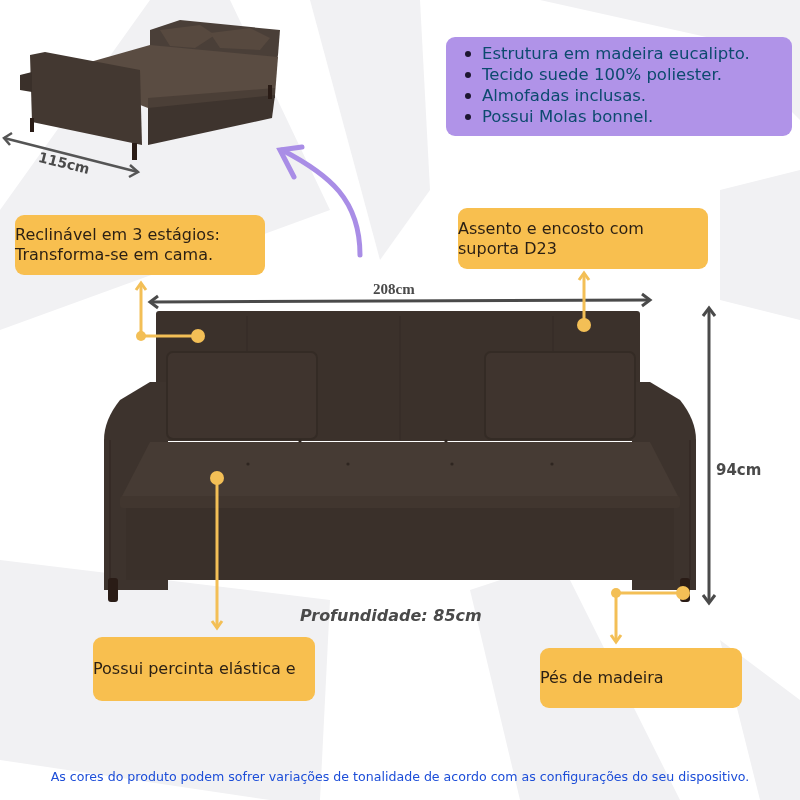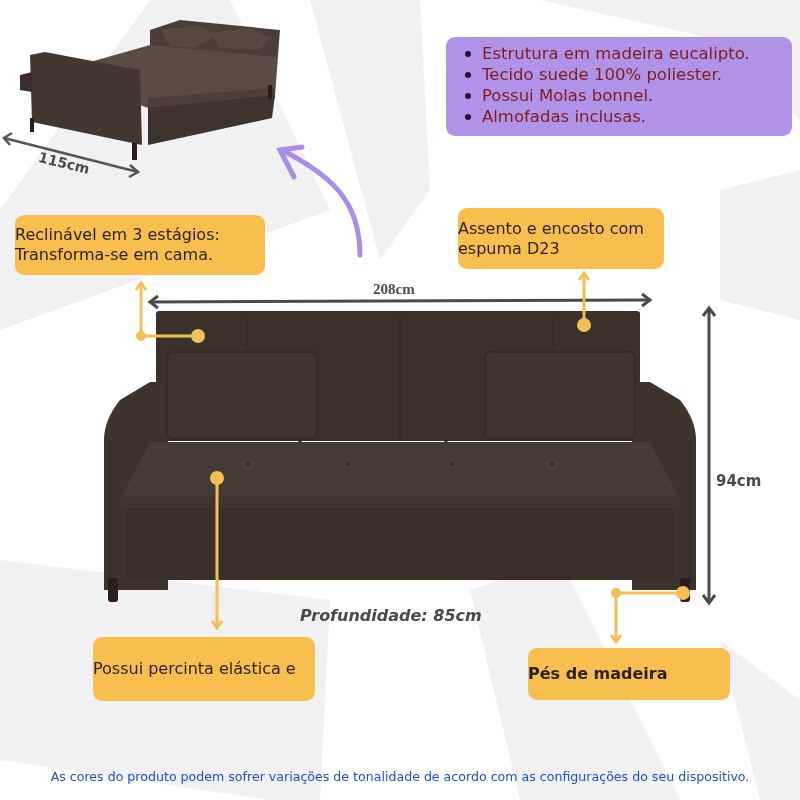--- a/index.html
+++ b/index.html
@@ -2,21 +2,21 @@
 <html><head>
 <meta charset="utf-8">
 <style>
   html, body { margin:0; padding:0; }
   body { width:800px; height:800px; position:relative; overflow:hidden; background:#ffffff; font-family:"DejaVu Sans", sans-serif; }
   .rays { position:absolute; inset:0; z-index:0; }
   .box { position:absolute; background:#f8bf4f; border-radius:9px; color:#2a1f14; font-size:16px; line-height:20px; text-align:center; display:flex; align-items:flex-start; justify-content:center; flex-direction:column; z-index:3; }
   .box span { display:block; white-space:nowrap; }
   .purple { position:absolute; left:446px; top:37px; width:346px; height:99px; background:#b093e8; border-radius:9px; z-index:3; }
   .purple ul { margin:0; padding:6px 0 0 36px; list-style:none; }
-  .purple li { font-size:16.5px; line-height:21px; color:#7f1d1d; position:relative; white-space:nowrap; }
+  .purple li { font-size:16.5px; line-height:21px; color:#0c4a6e; position:relative; white-space:nowrap; }
   .purple li::before { content:""; position:absolute; left:-17px; top:8px; width:6px; height:6px; border-radius:50%; background:#1d1630; }
   .dimlabel { position:absolute; color:#4a4a4a; font-weight:bold; font-size:15px; z-index:3; white-space:nowrap; }
   .footer { position:absolute; left:0; width:800px; top:769px; text-align:center; font-size:12.6px; color:#1d4ed8; z-index:3; white-space:nowrap; }
   svg.draw { position:absolute; inset:0; z-index:2; }
 </style>
 </head>
 <body>
 
 <svg class="rays" width="800" height="800" viewBox="0 0 800 800">
   <g fill="#f1f1f3">
@@ -125,38 +125,38 @@
     <circle cx="217" cy="478" r="7"></circle>
     <circle cx="683" cy="593" r="7"></circle>
     <circle cx="616" cy="593" r="5"></circle>
   </g>
 </svg>
 
 <div class="purple">
   <ul>
     <li>Estrutura em madeira eucalipto.</li>
     <li>Tecido suede 100% poliester.</li>
+    <li>Almofadas inclusas.</li>
     <li>Possui Molas bonnel.</li>
-    <li>Almofadas inclusas.</li>
   </ul>
 </div>
 
 <div class="box" style="left:15px; top:215px; width:250px; height:60px;">
   <span>Reclinável em 3 estágios:</span>
   <span>Transforma-se em cama.</span>
 </div>
-<div class="box" style="left:458px; top:208px; width:206px; height:61px;">
+<div class="box" style="left:458px; top:208px; width:250px; height:61px;">
   <span>Assento e encosto com</span>
-  <span>espuma D23</span>
+  <span>suporta D23</span>
 </div>
 <div class="box" style="left:93px; top:637px; width:222px; height:64px;">
   <span>Possui percinta elástica e</span>
 </div>
-<div class="box" style="left:528px; top:648px; width:202px; height:52px;font-weight:bold;">
+<div class="box" style="left:540px; top:648px; width:202px; height:60px;">
   <span>Pés de madeira</span>
 </div>
 
 <div class="dimlabel" style="left:38px; top:155px; transform:rotate(14deg); font-size:14px;">115cm</div>
 <div class="dimlabel" style="left:373px; top:281px;font-family:Liberation Serif, serif;">208cm</div>
-<div class="dimlabel" style="left:716px; top:472px;">94cm</div>
+<div class="dimlabel" style="left:716px; top:461px;">94cm</div>
 <div class="dimlabel" style="left:300px; top:606px; font-size:16px;font-style:italic;">Profundidade: 85cm</div>
 
 <div class="footer">As cores do produto podem sofrer variações de tonalidade de acordo com as configurações do seu dispositivo.</div>
 
 </body></html>

